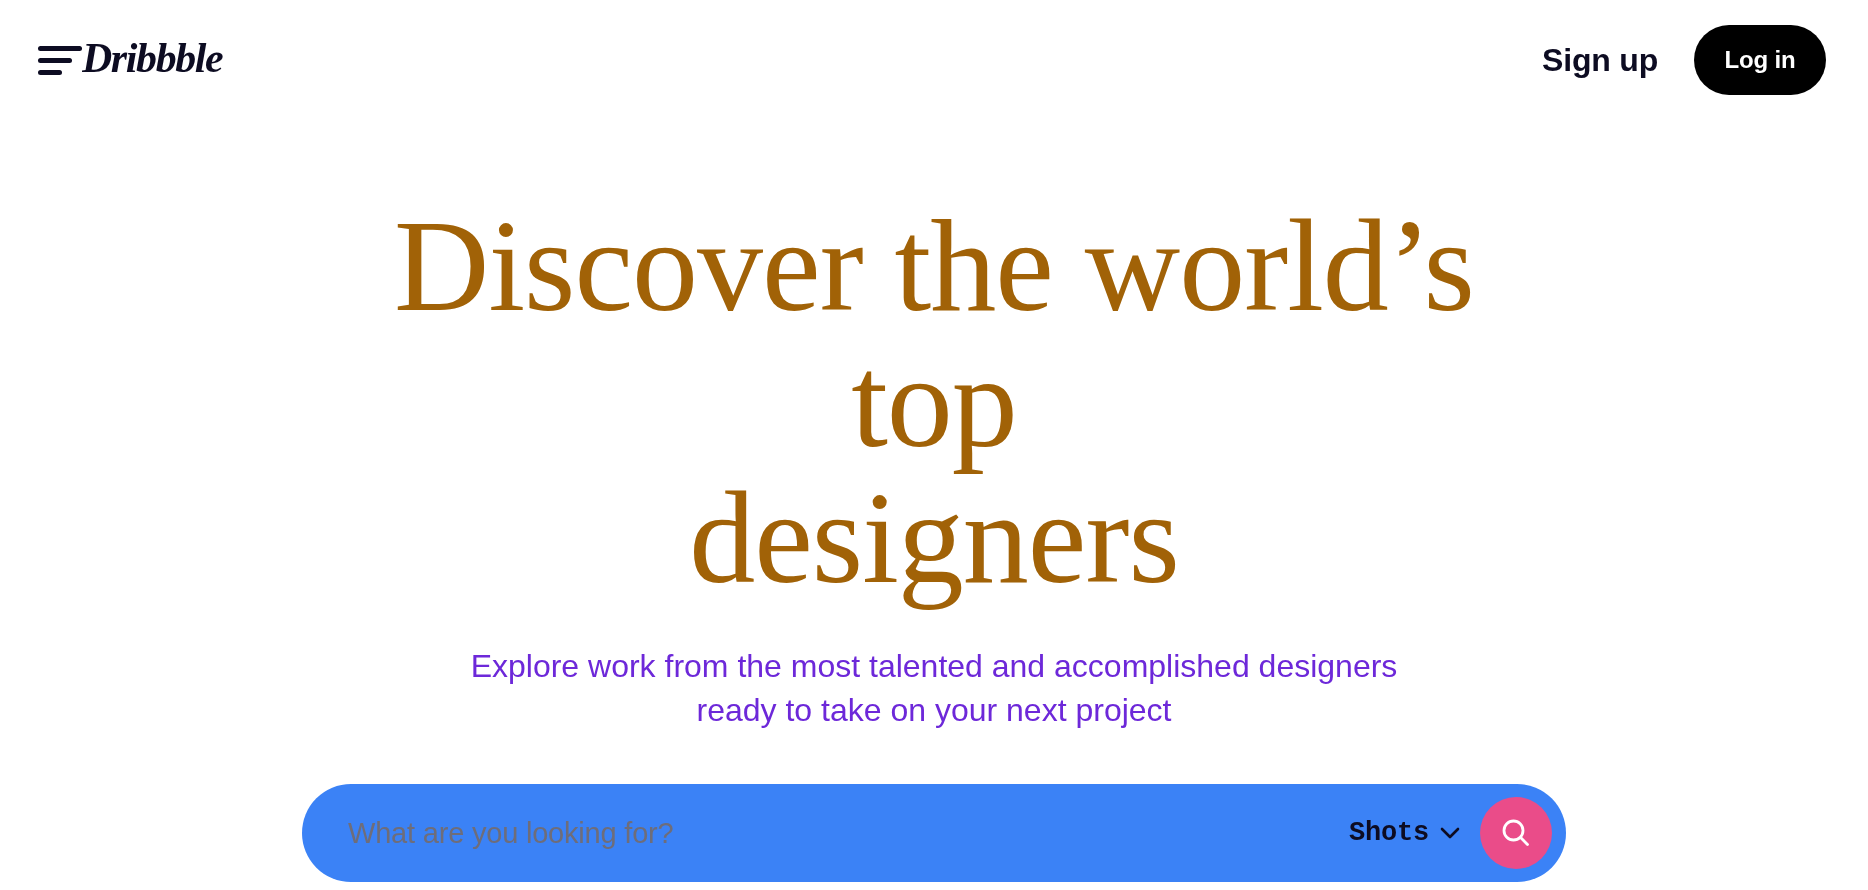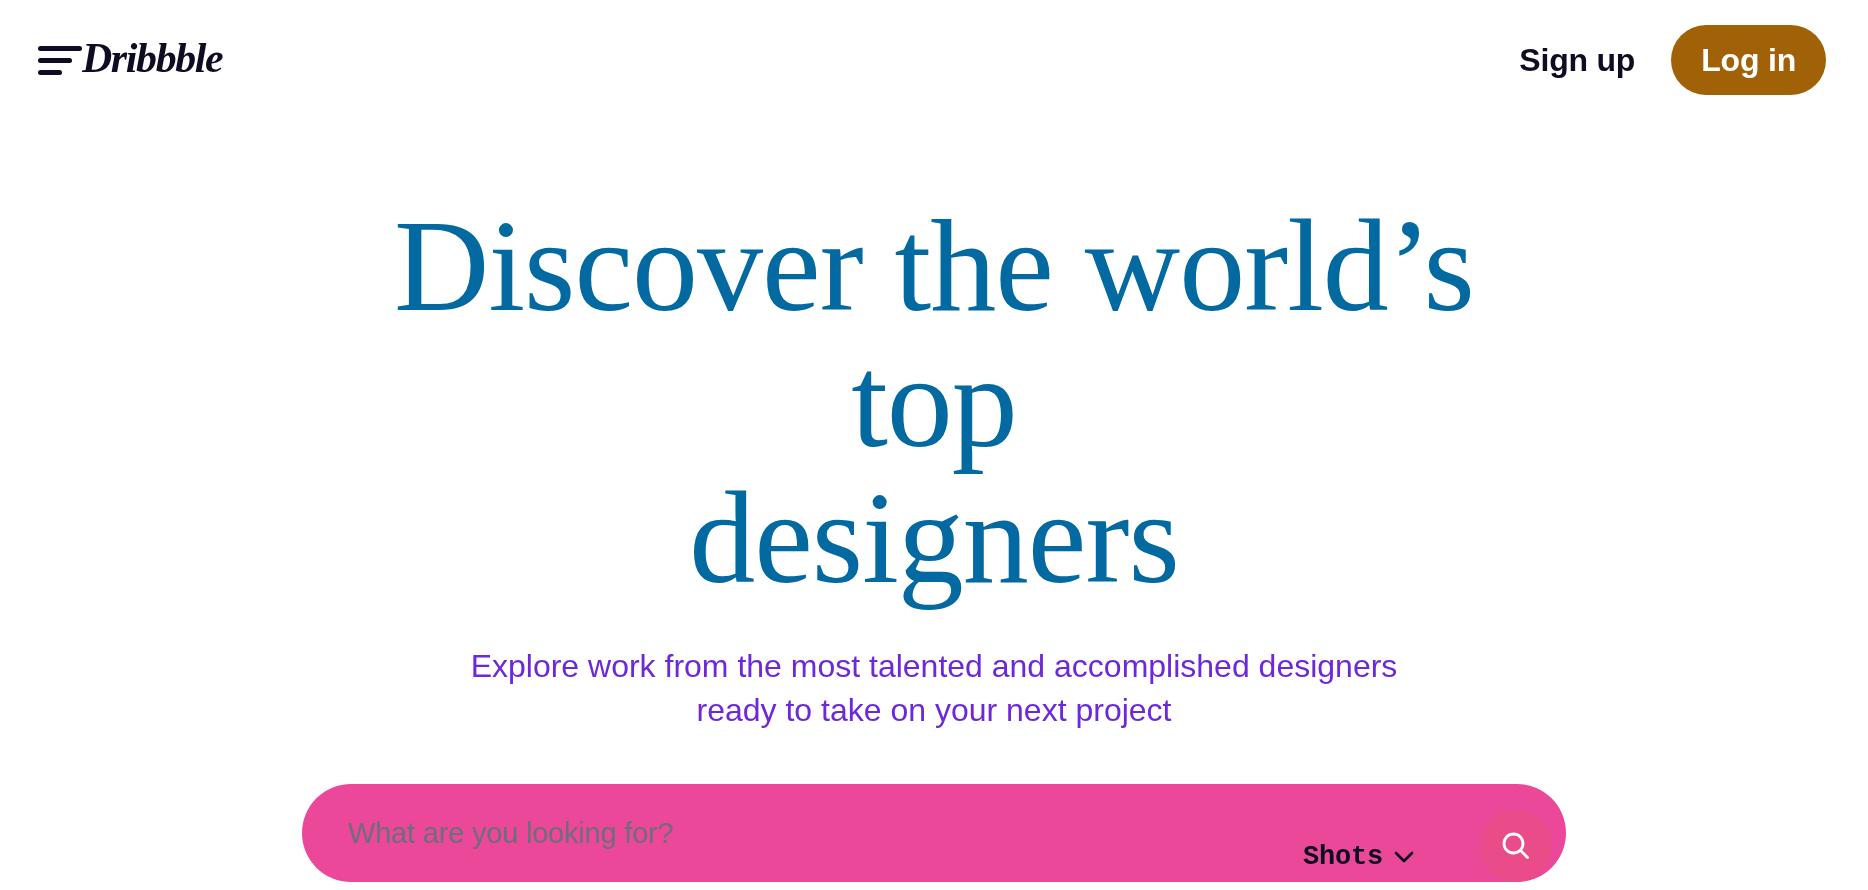--- a/index.html
+++ b/index.html
@@ -92,24 +92,24 @@
 
   .login-button {
     display: inline-flex;
     align-items: center;
     justify-content: center;
     min-width: 132px;
     height: 70px;
     padding: 0 30px;
     border: none;
     border-radius: 40px;
-    background: #a16207;
+    background: #000000;
     color: #ffffff;
     font-family: "Liberation Sans", sans-serif;
-    font-size: 32px;
+    font-size: 24px;
     font-weight: bold;
     letter-spacing: -0.2px;
     cursor: pointer;
     white-space: nowrap;
   }
 
   
   .hero {
     position: absolute;
     top: 120px;
@@ -119,21 +119,21 @@
     flex-direction: column;
     align-items: center;
   }
 
   .hero-title {
     font-family: "Liberation Serif", "DejaVu Serif", serif;
     font-size: 132px;
     font-weight: normal;
     line-height: 1.03;
     letter-spacing: -1px;
-    color: #0369a1;
+    color: #a16207;
     text-align: center;
     margin-top: 78px;
     max-width: 1190px;
   }
 
   .hero-subtitle {
     margin-top: 38px;
     font-size: 32px;
     line-height: 1.38;
     font-weight: normal;
@@ -148,25 +148,24 @@
     width: 1264px;
     display: flex;
     align-items: center;
   }
 
   .search-bar {
     position: relative;
     width: 100%;
     height: 98px;
     display: flex;
-    align-items: flex-end;
-    background: #ec4899;
+    align-items: center;
+    background: #3b82f6;
     border-radius: 49px;
     padding: 0 14px 0 46px;
-    gap: 46px;
   }
 
   .search-input {
     flex: 1 1 auto;
     height: 100%;
     border: none;
     outline: none;
     background: transparent;
     font-family: "Liberation Sans", sans-serif;
     font-size: 29px;

